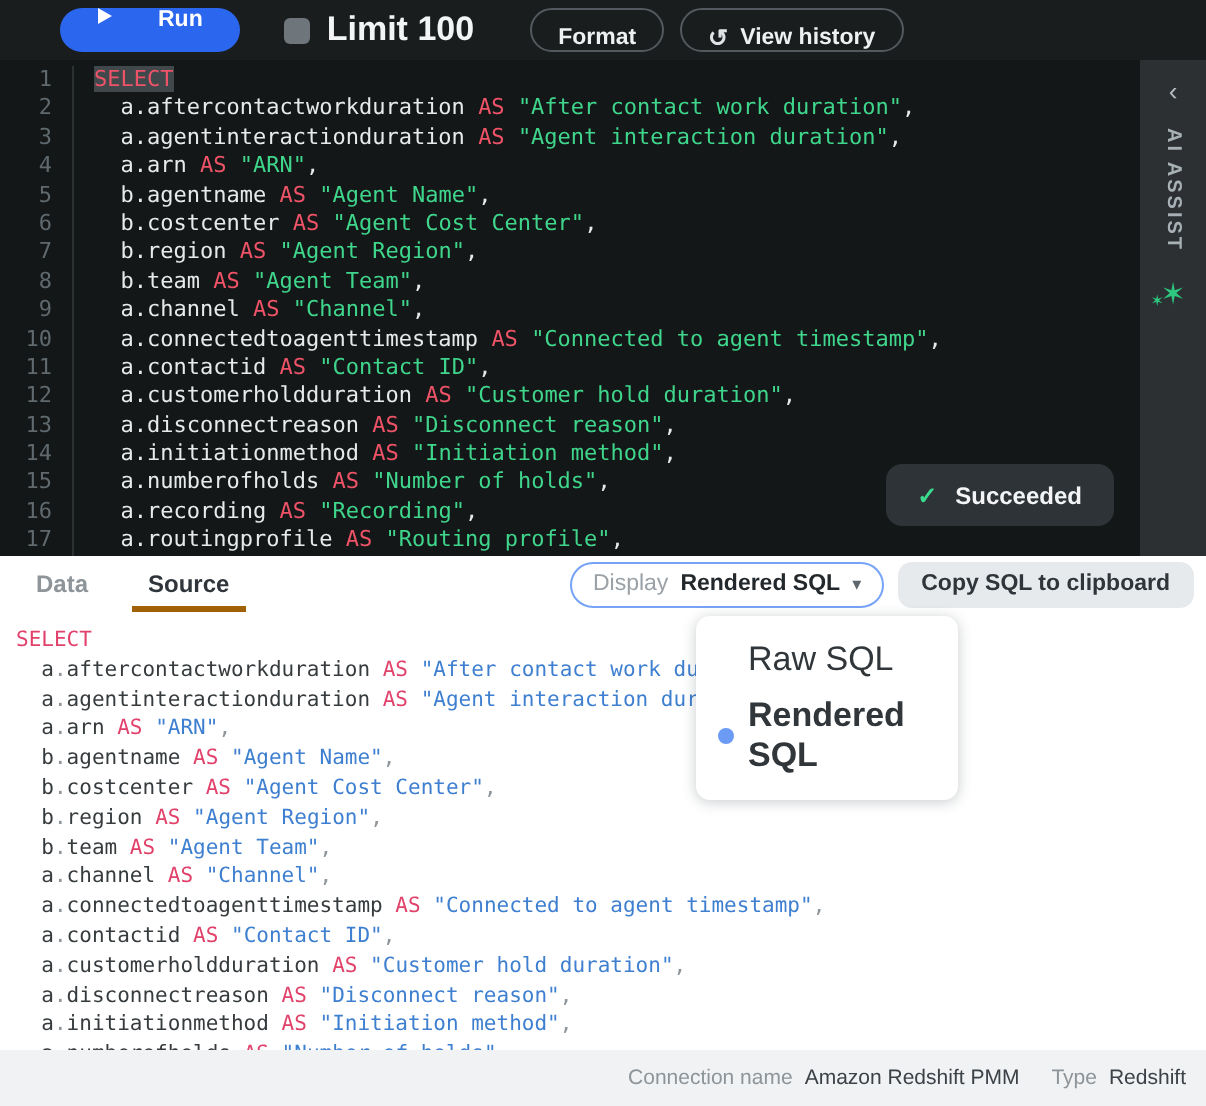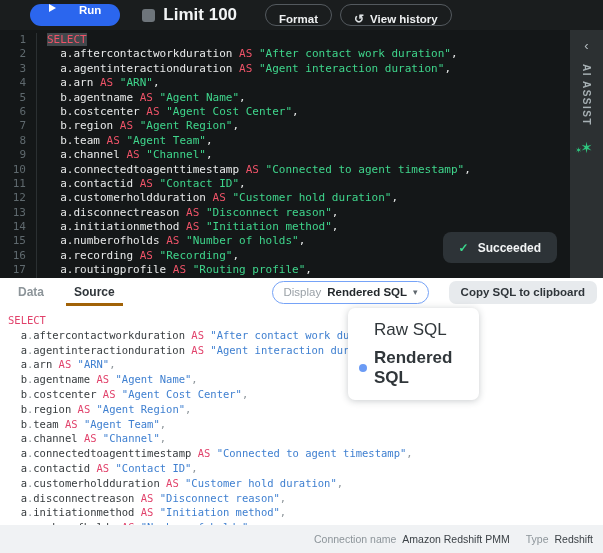--- a/index.html
+++ b/index.html
@@ -47,21 +47,21 @@
   .badge-succeeded { position:absolute; right:46px; top:202px; background:#2d3337; border-radius:8px;
                      height:31px; display:flex; align-items:center; gap:9px; padding:0 16px;
                      color:#f2f4f5; font-size:12px; font-weight:700; }
   .check-icon { color:#3bdb8e; font-size:12px; font-weight:700; }
 
   
   .tabbar { height:28px; background:#fff; display:flex; align-items:center; padding:0 6px 0 10px; }
   .tab { color:#8d959a; font-size:12px; font-weight:700; height:28px; display:flex; align-items:center;
          padding:2px 8px 0 8px; margin-right:14px; border-bottom:3px solid transparent; cursor:pointer; }
   .tab.active { color:#2f353a; border-bottom:3px solid #a16207; }
-  .tab-actions { margin-left:auto; display:flex; align-items:center; gap:20px; }
+  .tab-actions { margin-left:auto; display:flex; align-items:center; gap:7px; }
   .display-select { height:23px; border:1.5px solid #76a3f7; border-radius:12px; display:flex;
                     align-items:center; gap:6px; padding:0 10px; font-size:11.5px; background:#fff;
                     cursor:pointer; }
   .display-label { color:#9aa1a7; }
   .display-value { color:#23282c; font-weight:700; }
   .chev-down { color:#5f676d; font-size:9px; }
   .copy-btn { height:23px; background:#e7eaed; border:none; border-radius:7px; padding:0 12px;
               font-size:11.5px; font-weight:600; color:#2f353a; font-family:inherit; cursor:pointer; }
 
   .source-view { font-family:"DejaVu Sans Mono", monospace; font-size:10.5px; line-height:14.8px;

